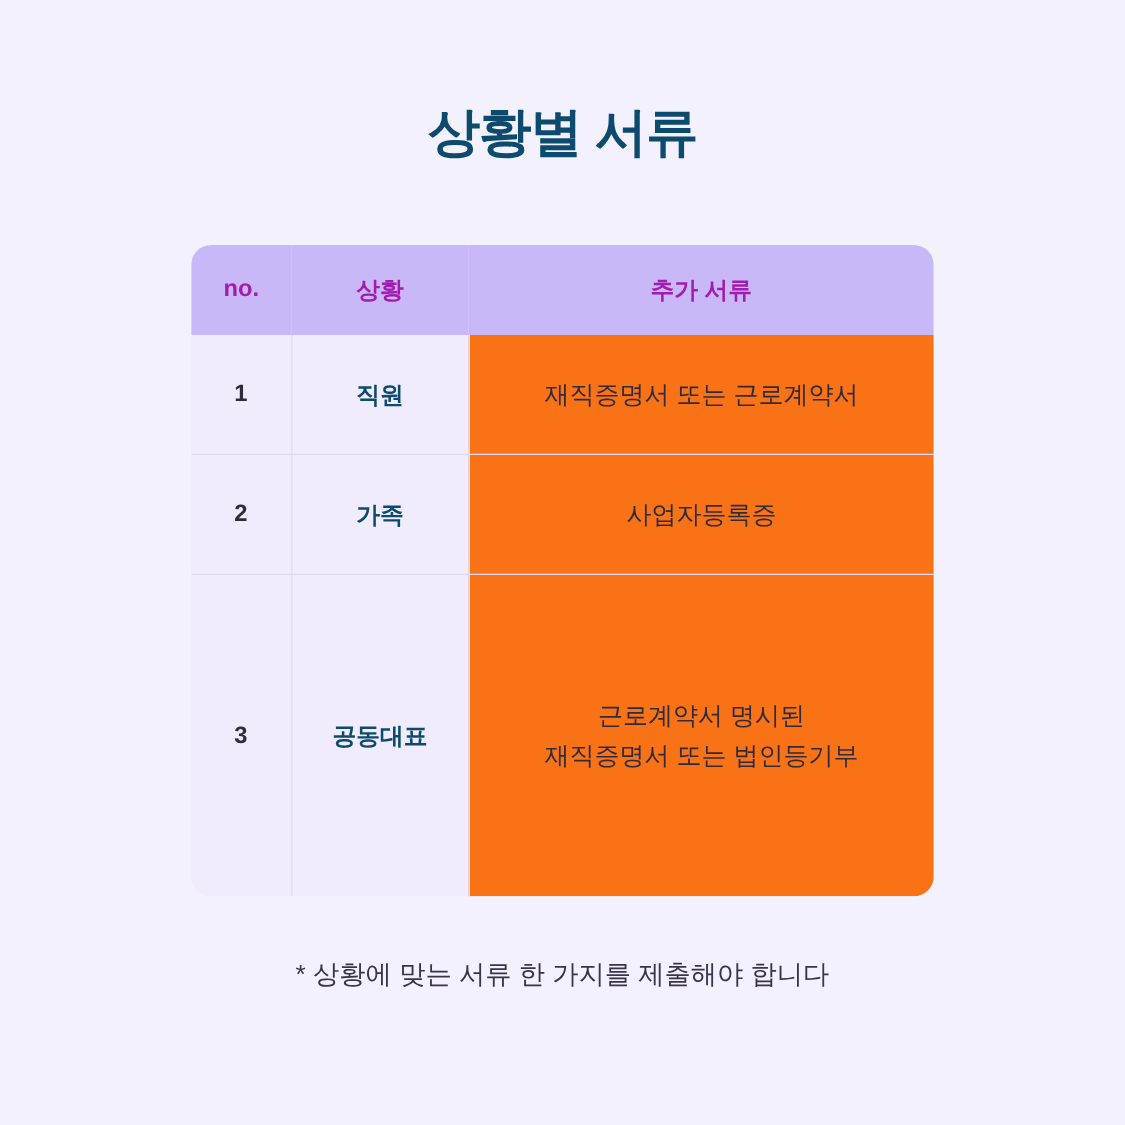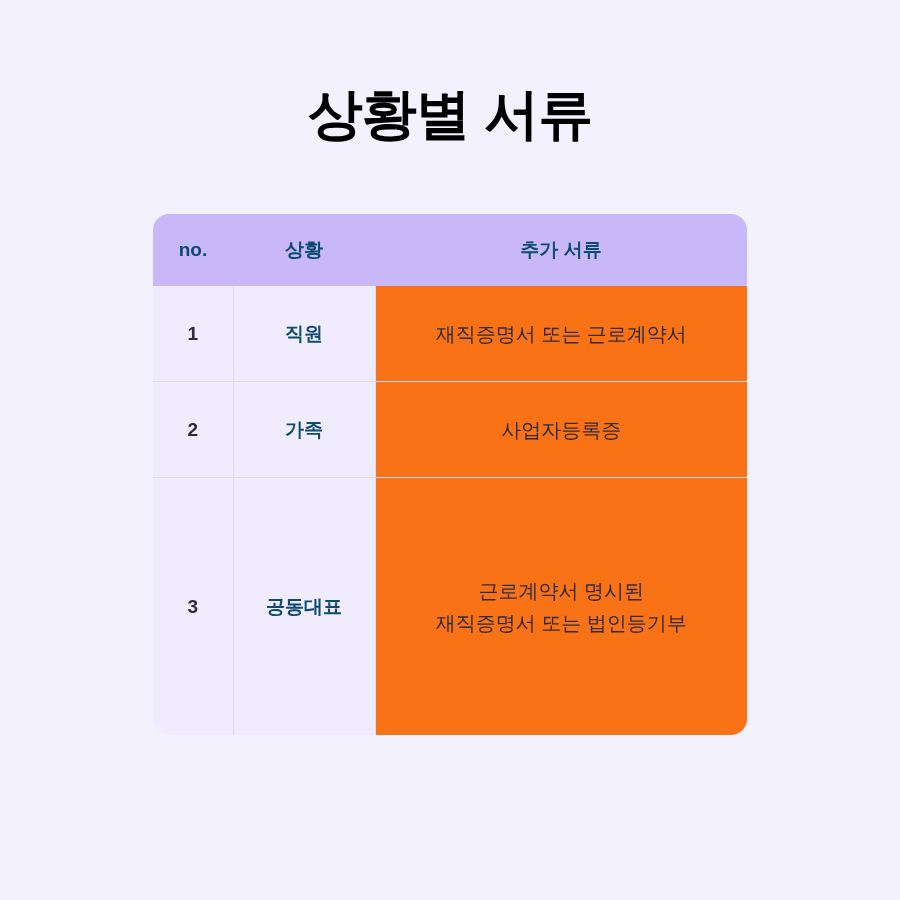--- a/index.html
+++ b/index.html
@@ -18,42 +18,42 @@
     width: 900px;
     height: 900px;
     position: relative;
     box-sizing: border-box;
     display: flex;
     flex-direction: column;
     align-items: center;
   }
   .title {
     margin-top: 78px;
-    font-size: 55px;
+    font-size: 42px;
     font-weight: bold;
     letter-spacing: -1px;
-    color: #000000;
+    color: #0c4a6e;
     text-align: left;
   }
   .table-wrap {
     margin-top: 62px;
     width: 594px;
     border-radius: 16px;
     overflow: hidden;
     background: #f0ecfd;
     box-shadow: 0 0 0 0 transparent;
   }
   table {
     width: 100%;
     border-collapse: collapse;
     table-layout: fixed;
   }
   thead th {
     background: #c9b8f7;
-    color: #0c4a6e;
+    color: #a21caf;
     font-size: 19px;
     font-weight: bold;
     height: 70px;
     vertical-align: middle;
     text-align: center;
     border: none;
   }
   col.c-no { width: 80px; }
   col.c-sit { width: 142px; }
   col.c-doc { width: 372px; }
@@ -142,14 +142,15 @@
           <td class="col-sit">공동대표</td>
           <td class="col-doc">
             <span class="doc-line">근로계약서 명시된</span>
             <span class="doc-line">재직증명서 또는 법인등기부</span>
           </td>
         </tr>
       </tbody>
     </table>
   </div>
 
+  <div class="footnote">* 상황에 맞는 서류 한 가지를 제출해야 합니다</div>
 
 </div>
 
 </body></html>

